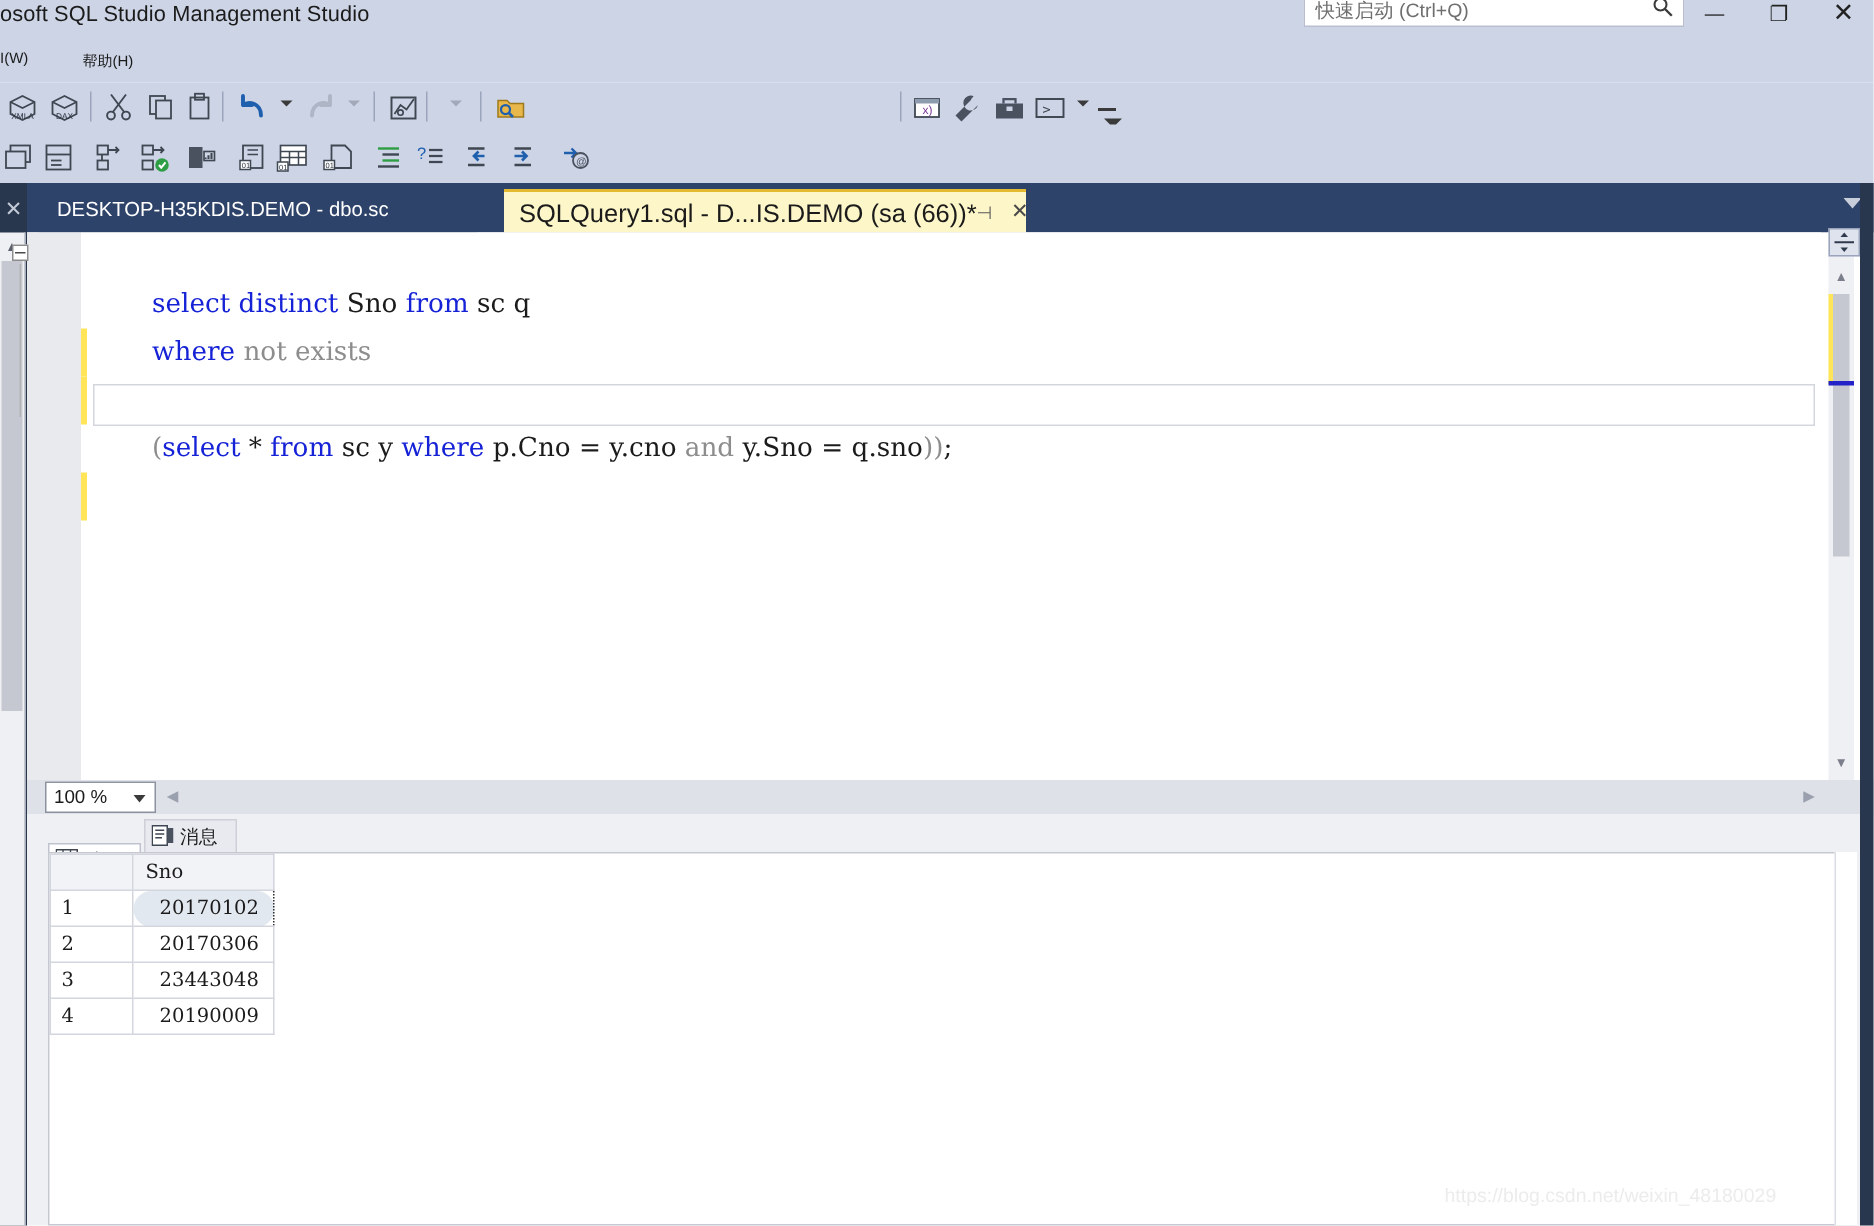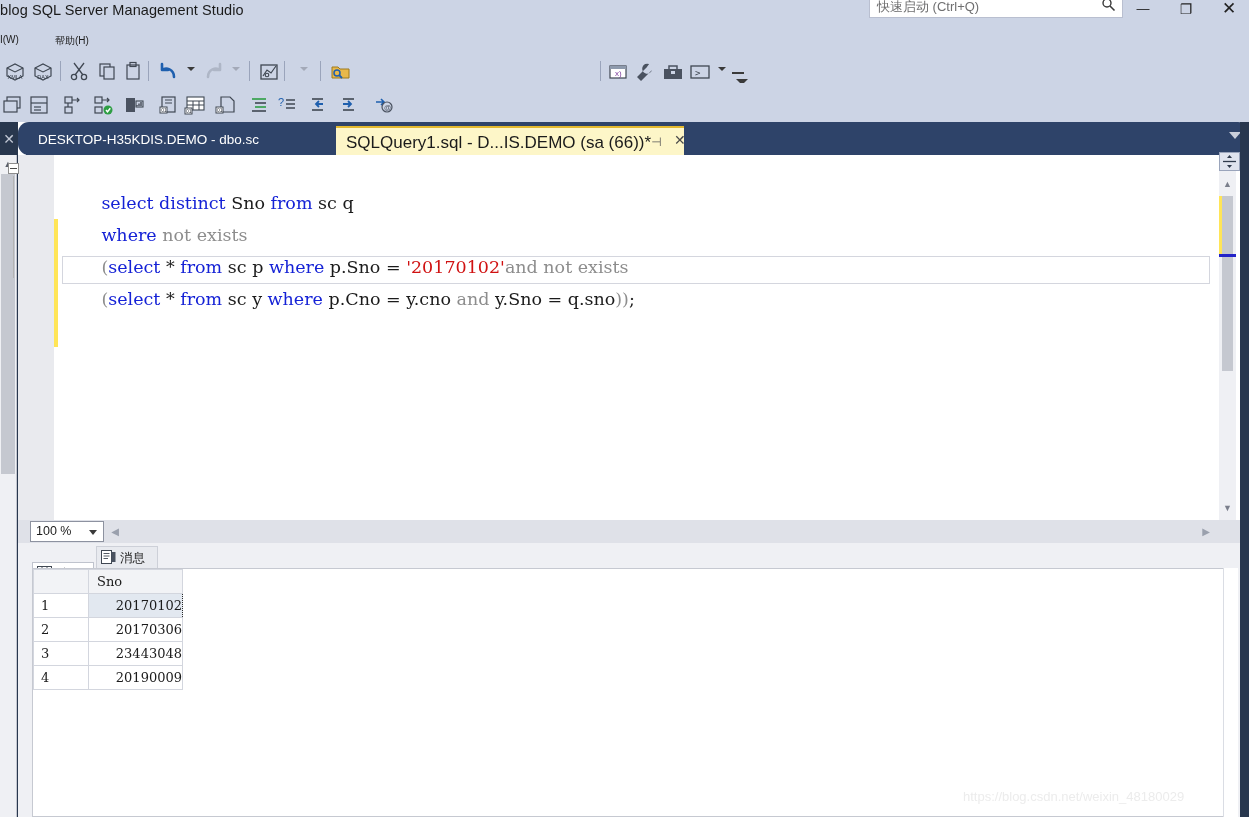--- a/index.html
+++ b/index.html
@@ -107,21 +107,21 @@
   #left-scroll .lsu{
     position:absolute;left:0;top:0;width:16px;height:18px;text-align:center;
     font-size:9px;color:#5a5f6b;line-height:18px;
   }
   #left-scroll .lsthumb{
     position:absolute;left:1px;top:19px;width:14px;height:300px;background:#c5c8d0;
   }
 
   
   #tabbar{
-    position:absolute;left:18px;top:122px;width:1231px;height:33px;background:#2e4369;border-radius:11px;
+    position:absolute;left:18px;top:122px;width:1231px;height:33px;background:#2e4369;
   }
   .tab{
     position:absolute;top:4px;height:29px;box-sizing:border-box;cursor:default;
   }
   #tab-db{
     left:8px;width:292px;background:#2e4369;
   }
   #tab-db .tab-label{
     position:absolute;left:12px;top:6px;font-size:13.5px;color:#ffffff;white-space:nowrap;
   }
@@ -238,39 +238,39 @@
     background:#ffffff;border:1px solid #c6c9d1;box-sizing:border-box;
   }
   table.grid{border-collapse:collapse;font-family:"DejaVu Serif","Liberation Serif",serif;font-size:13px;}
   table.grid th,table.grid td{
     border:1px solid #d3d6de;padding:0;height:23px;vertical-align:middle;
     font-weight:normal;color:#1b1b1b;
   }
   table.grid th.corner{width:47px;background:#f2f3f6;}
   table.grid th.colhdr{width:85px;background:#f2f3f6;text-align:left;padding-left:8px;}
   table.grid td.rowhdr{width:47px;background:#ffffff;text-align:left;padding-left:7px;}
-  table.grid td.cell{width:85px;text-align:right;padding-left:8px;background:#ffffff;}
+  table.grid td.cell{width:85px;text-align:center;padding-left:8px;background:#ffffff;border-radius:12px;}
   table.grid td.cell.sel{background:#e2e8f0;border:1px dotted #2b2b2b;}
 
   #watermark{
     position:absolute;left:963px;top:789px;font-size:13px;color:#ececec;white-space:nowrap;
   }
   #right-frame{
     position:absolute;left:1240px;top:122px;width:9px;height:695px;background:#28374e;
   }
   #res-scroll-right{
     position:absolute;left:1223px;top:568px;width:15px;height:249px;background:#ffffff;
     border-left:1px solid #dadde4;box-sizing:border-box;
   }
 </style>
 </head>
 <body>
 
 <div id="titlebar">
-  <div id="app-title">blog SQL Server Management Studio</div>
+  <div id="app-title">osoft SQL Studio Management Studio</div>
 
   <div id="quicklaunch">
     <div class="ql-text">快速启动 (Ctrl+Q)</div>
     <div class="ql-ico">
       <svg width="15" height="15" viewBox="0 0 15 15">
         <circle cx="6" cy="6" r="4" fill="none" stroke="#3a3a3a" stroke-width="1.4"></circle>
         <line x1="9" y1="9" x2="13.5" y2="13.5" stroke="#3a3a3a" stroke-width="1.6"></line>
       </svg>
     </div>
   </div>
@@ -543,26 +543,20 @@
   <div class="code-line" style="top:32px">
     <div class="chg"></div>
     <div class="ln-txt">
       <span class="kw">where </span><span class="gray">not exists</span>
     </div>
   </div>
   <div class="code-line" style="top:0px">
     <div class="chg"></div>
     <div class="ln-txt">
       <span class="kw">select distinct </span><span class="plain">Sno </span><span class="kw">from </span><span class="plain">sc q</span>
-    </div>
-  </div>
-  <div class="code-line" style="top:64px">
-    <div class="chg"></div>
-    <div class="ln-txt">
-      <span class="paren">(</span><span class="kw">select </span><span class="plain">* </span><span class="kw">from </span><span class="plain">sc p </span><span class="kw">where </span><span class="plain">p.Sno = </span><span class="str">'20170102'</span><span class="gray">and not exists</span>
     </div>
   </div>
   <div class="code-line" style="top:96px">
     <div class="chg"></div>
     <div class="ln-txt">
       <span class="paren">(</span><span class="kw">select </span><span class="plain">* </span><span class="kw">from </span><span class="plain">sc y </span><span class="kw">where </span><span class="plain">p.Cno = y.cno </span><span class="gray">and </span><span class="plain">y.Sno = q.sno</span><span class="paren">))</span><span class="plain">;</span>
     </div>
   </div>
 </div>
 

